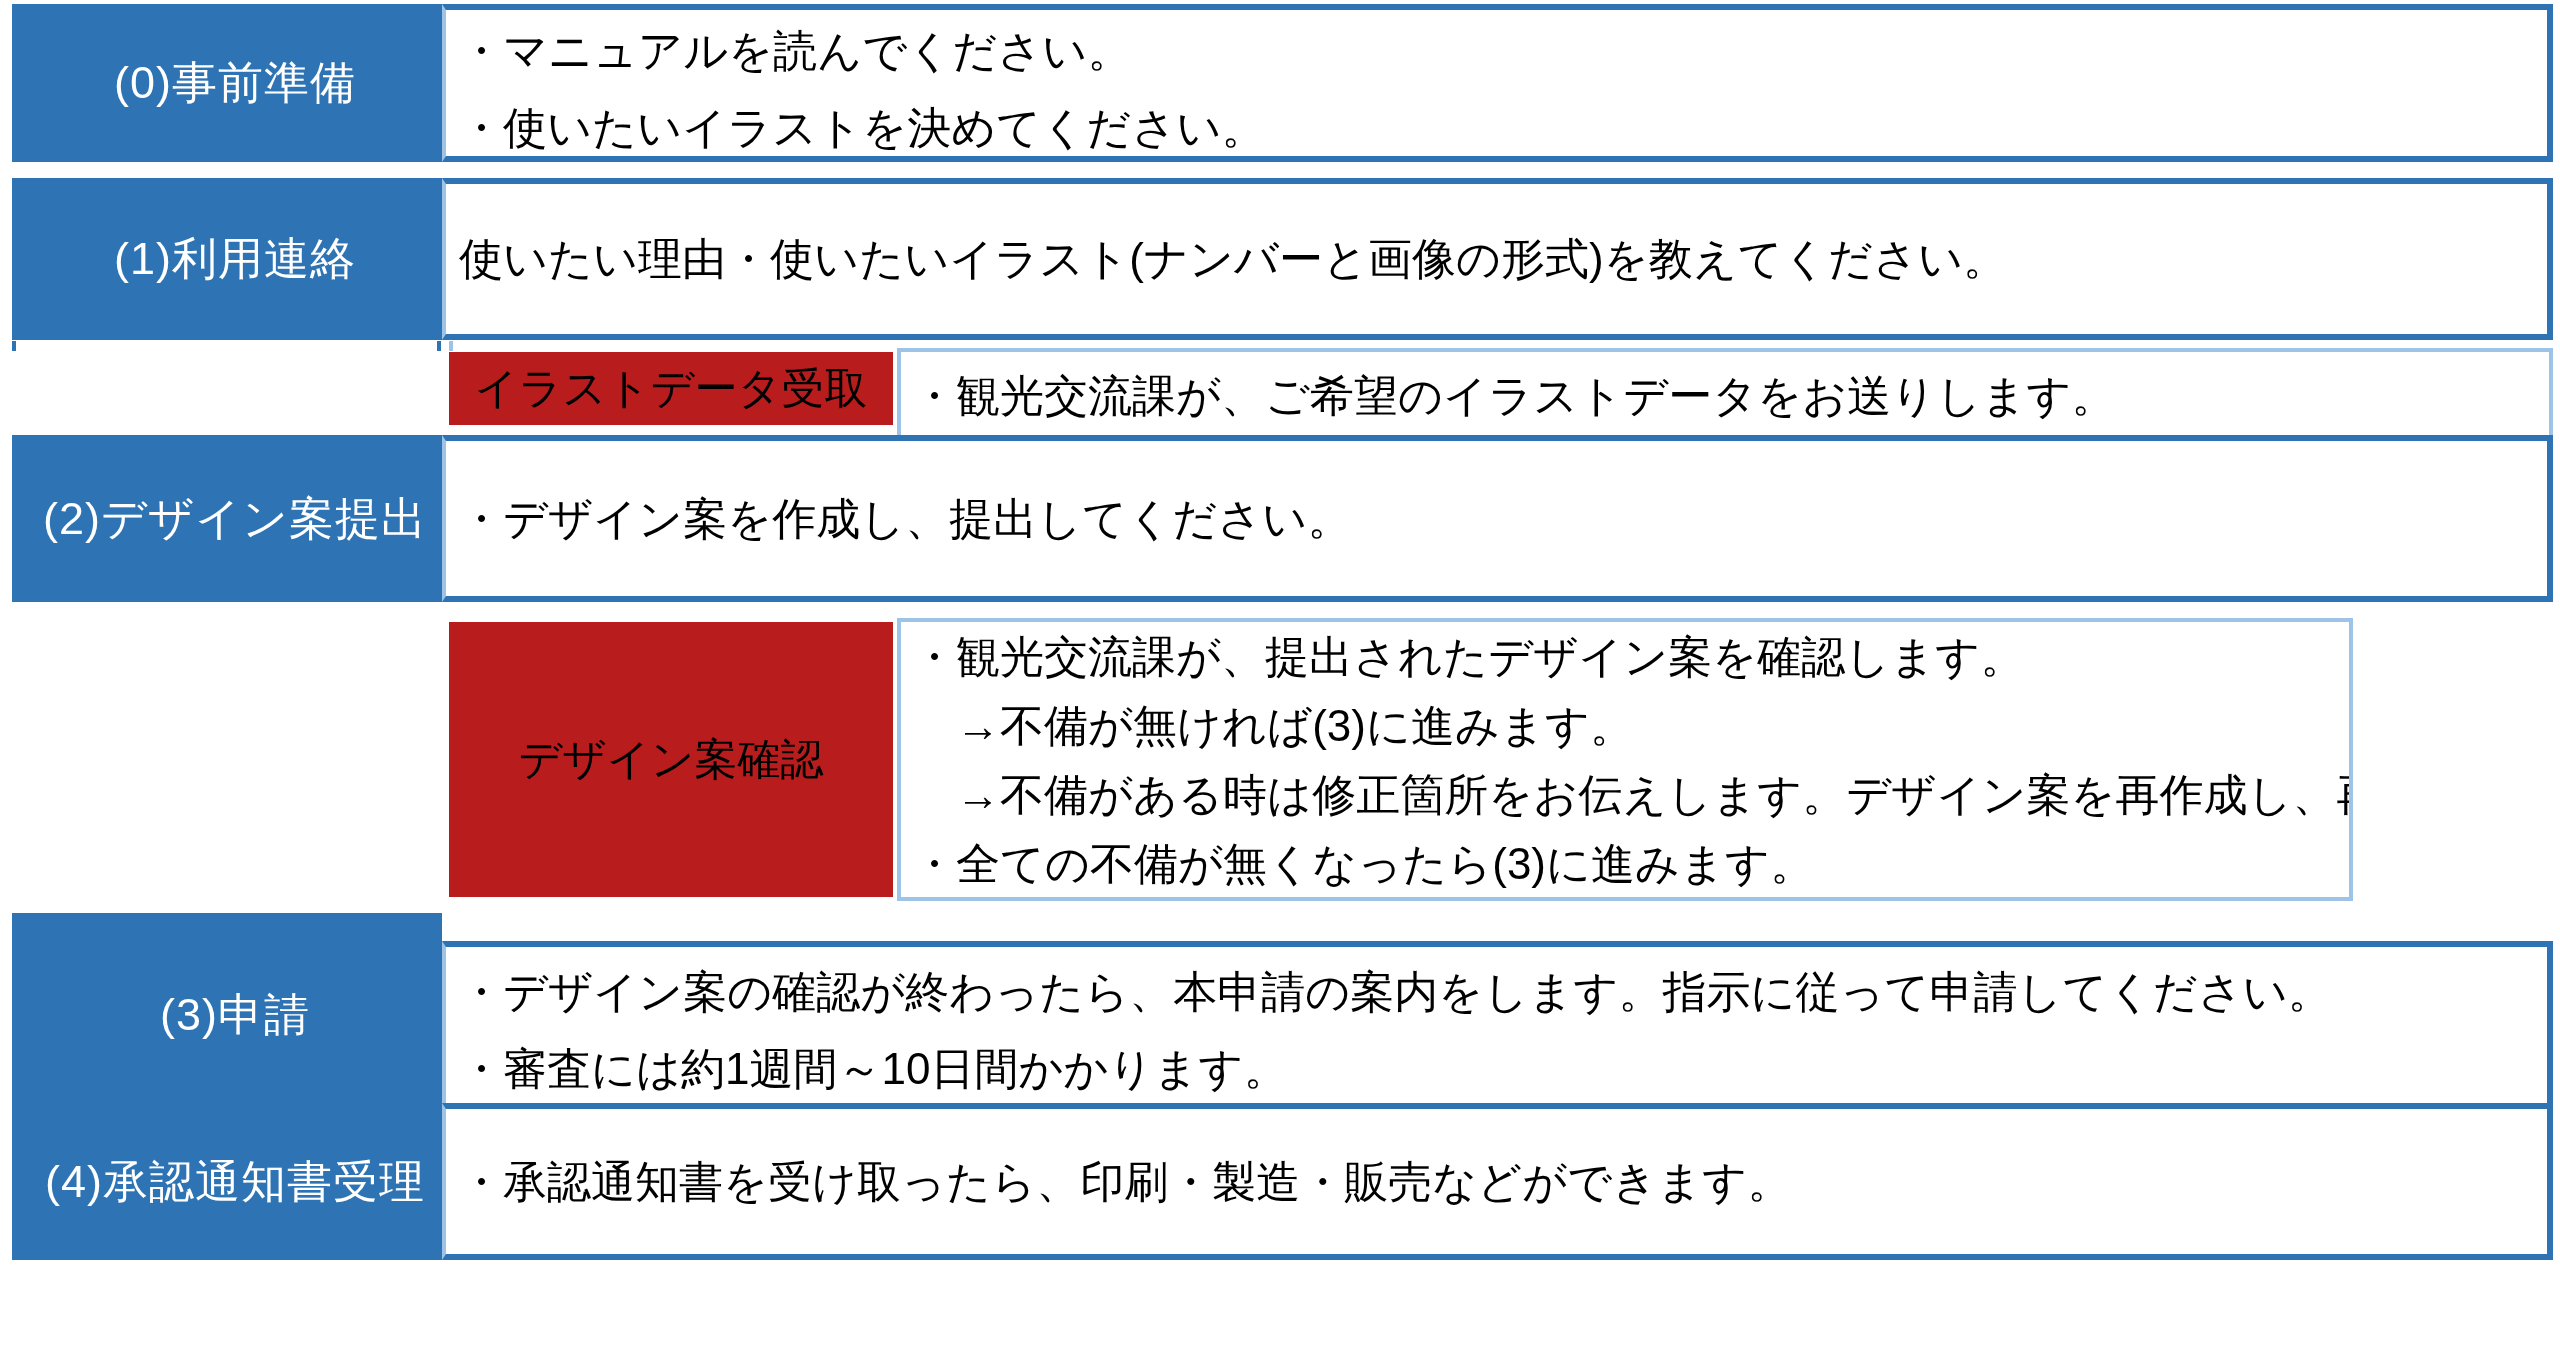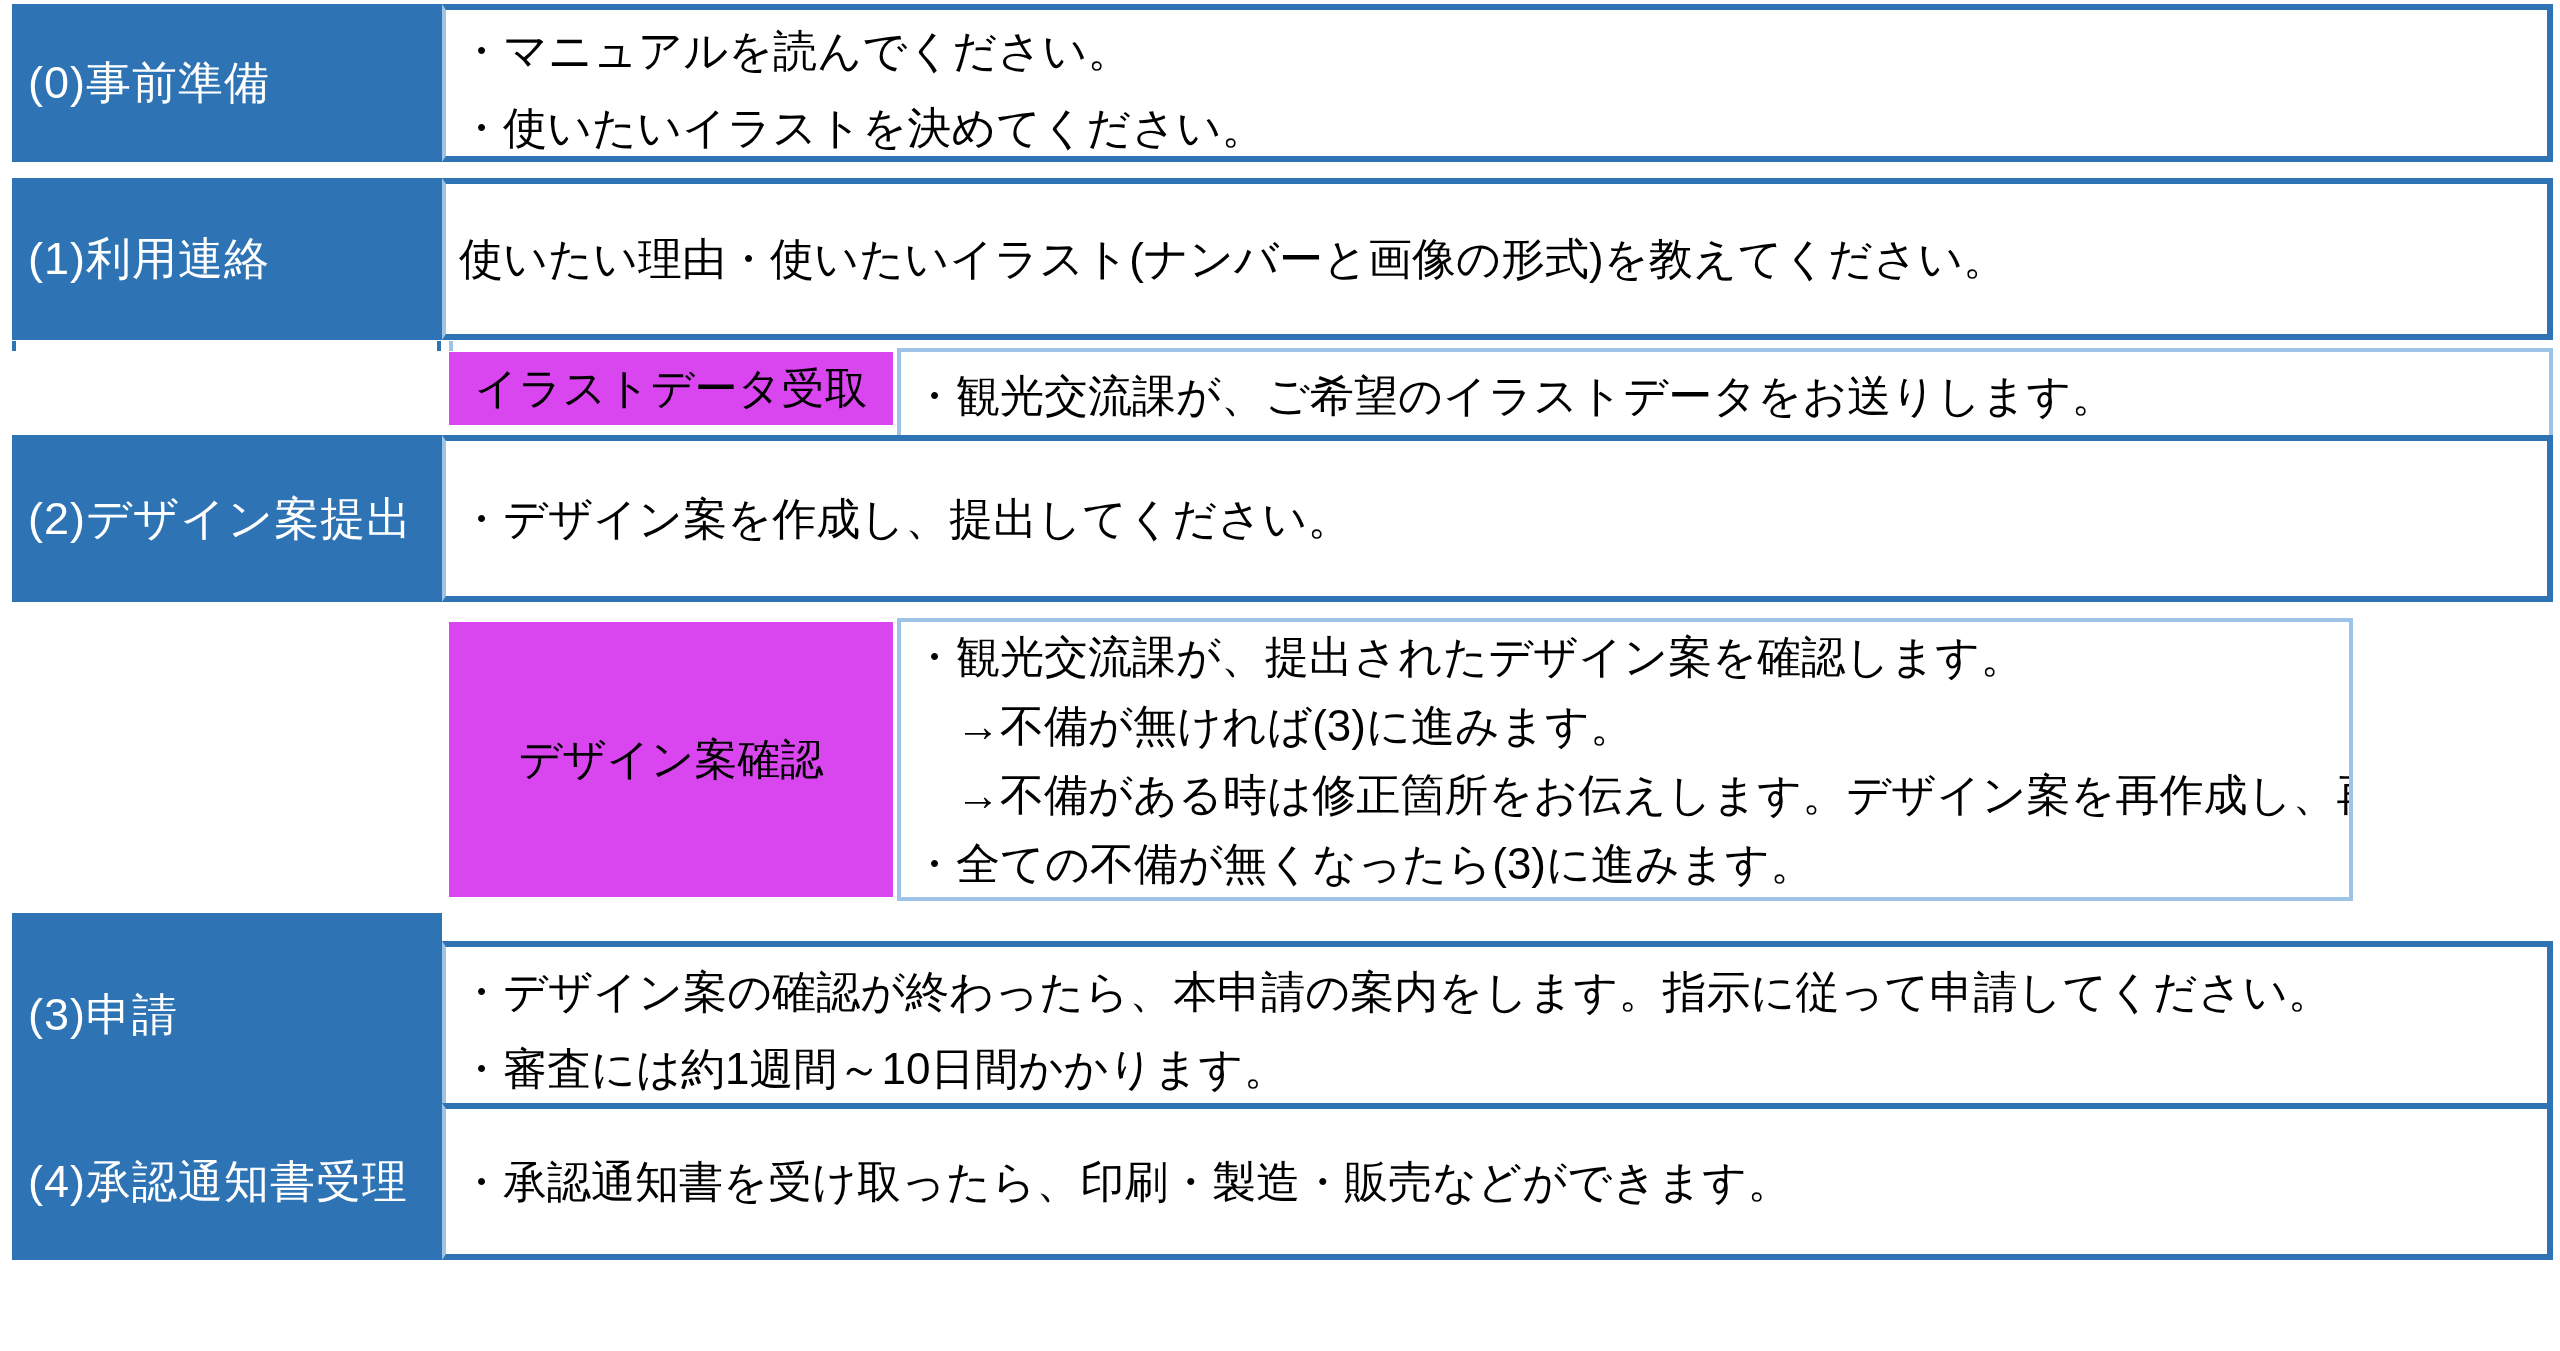--- a/index.html
+++ b/index.html
@@ -13,20 +13,21 @@
   }
   
   .row{position:absolute;left:12px;width:2541px;display:flex;}
   .hdr{
     flex:none;width:430px;box-sizing:border-box;
     background:#2E74B5;color:#ffffff;
     display:flex;align-items:center;
     padding-left:16px;
     font-size:45px;letter-spacing:1px;
     white-space:nowrap;
+    justify-content:center;
   }
   .content{
     flex:1;box-sizing:border-box;background:#ffffff;
     border:6px solid #2E74B5;border-left:4px solid #9DC3E6;
     display:flex;flex-direction:column;
     padding-left:13px;font-size:44px;
     overflow:hidden;
   }
   .content.v-center{justify-content:center;}
   .ln{white-space:nowrap;}
@@ -35,21 +36,21 @@
   .r0{top:4px;height:158px;}
   .r0 .content{padding-top:2px;}
   .r1{top:178px;height:162px;}
   .r2{top:435px;height:167px;}
   .r5{top:913px;height:203px;}
   .r5 .content{padding-top:6px;margin-top:28px;}
   .r6{top:1103px;height:157px;}
   
   .sub-label{
     position:absolute;box-sizing:border-box;
-    background:#d946ef;color:#000000;
+    background:#b91c1c;color:#000000;
     display:flex;align-items:center;justify-content:center;
     font-size:43px;white-space:nowrap;
   }
   .sub-content{
     position:absolute;box-sizing:border-box;background:#ffffff;
     border:4px solid #9DC3E6;
     display:flex;flex-direction:column;justify-content:center;
     padding-left:11px;font-size:44px;overflow:hidden;
   }
   .sub-content .ln{line-height:69px;}

